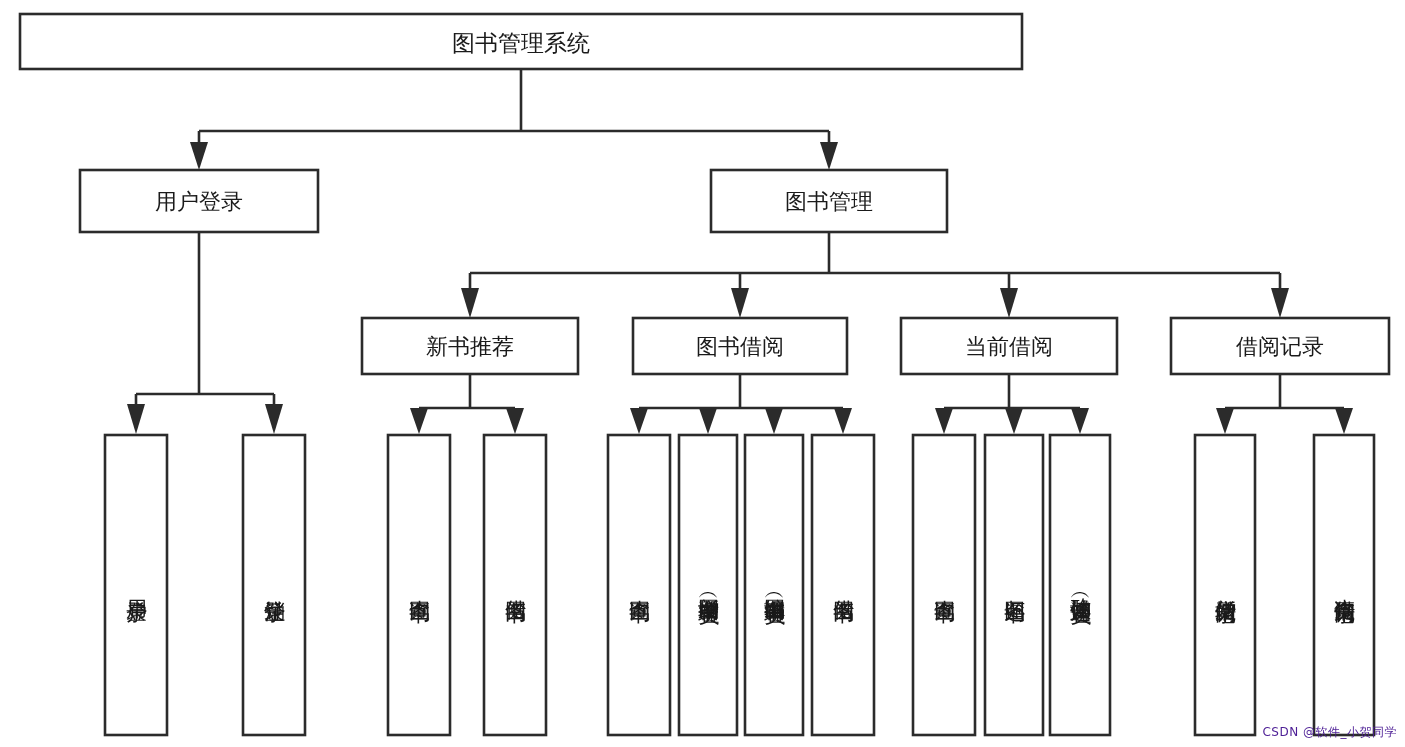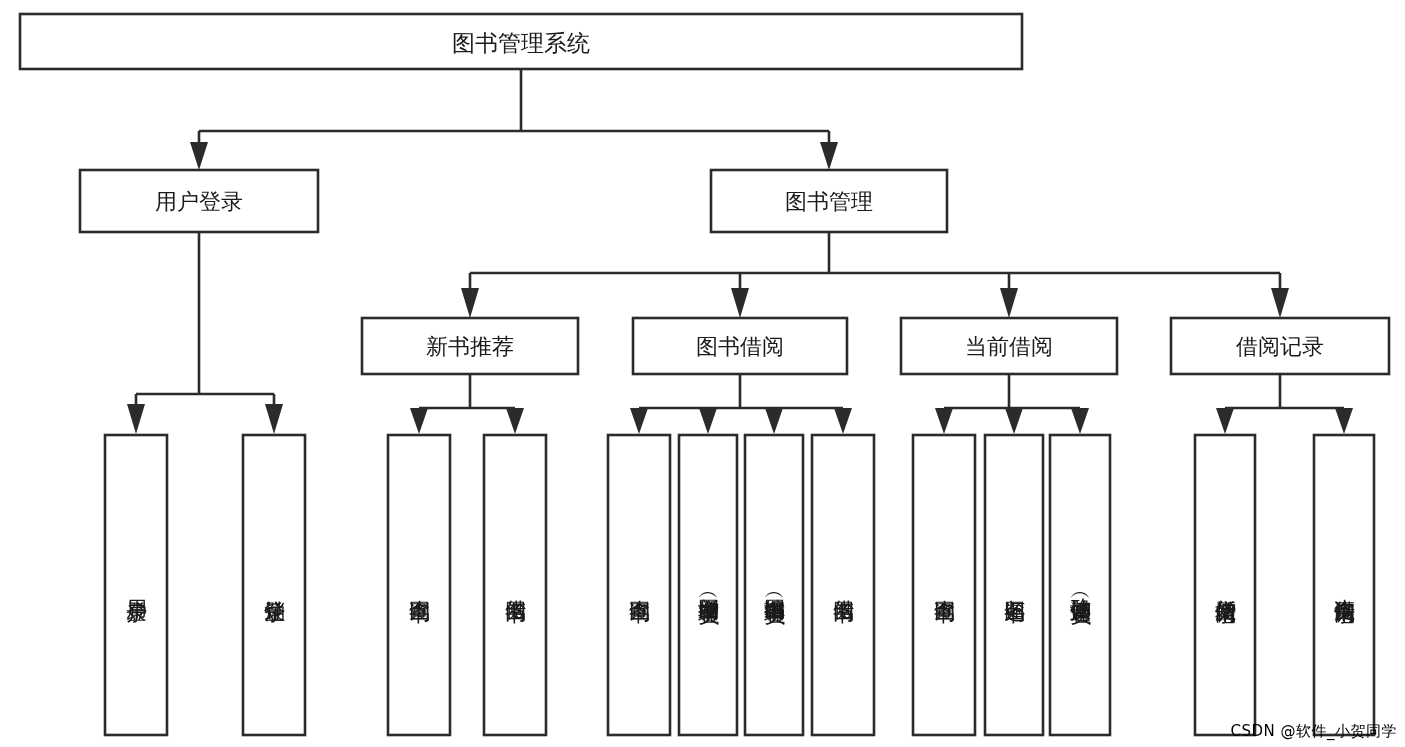--- a/index.html
+++ b/index.html
@@ -71,22 +71,22 @@
     letter-spacing: 1px;
     white-space: nowrap;
     pointer-events: none;
     user-select: none;
   }
   .watermark {
     position: absolute;
     right: 8px;
     bottom: 6px;
     font-family: "DejaVu Sans", "Liberation Sans", sans-serif;
-    font-size: 15px;
-    color: #000000;
+    font-size: 12px;
+    color: #4c1d95;
     letter-spacing: 0.5px;
     white-space: nowrap;
     user-select: none;
   }
 </style>
 </head>
 <body>
 
 <div id="diagram-root">
 

